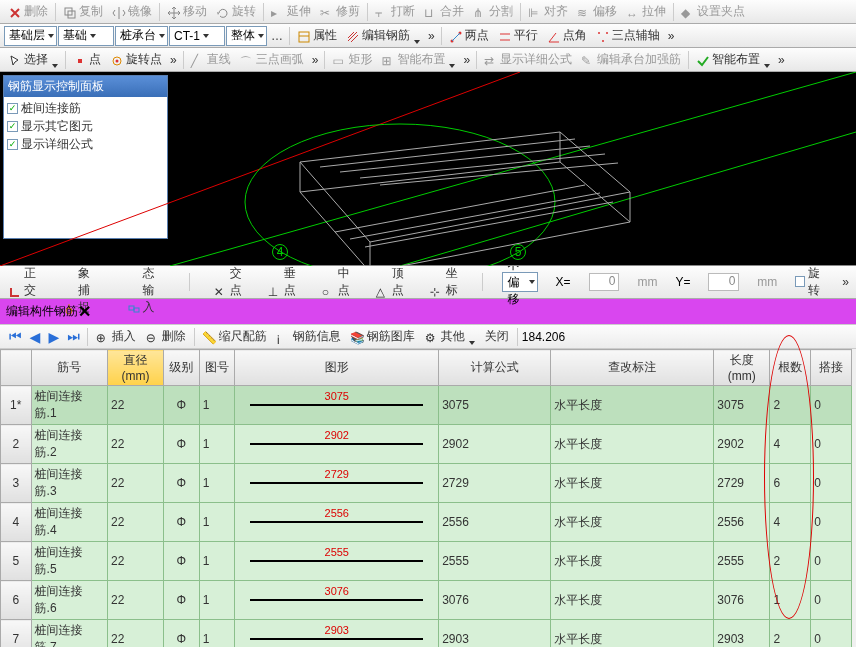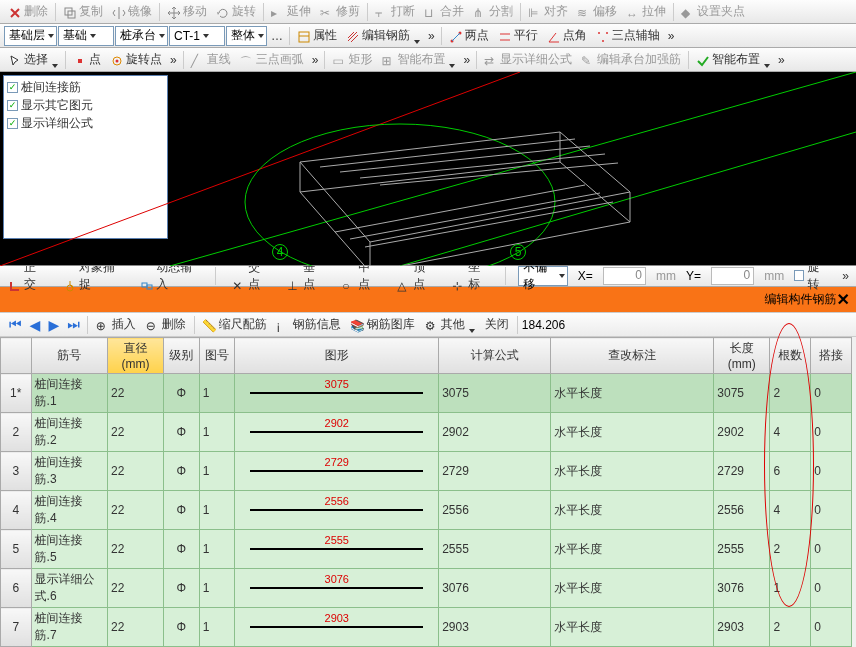--- a/index.html
+++ b/index.html
@@ -11,23 +11,23 @@
 .sep{width:1px;height:18px;background:#ccc;margin:0 2px}
 .ddsel{display:inline-flex;align-items:center;border:1px solid #7a9ab8;background:#fff;height:20px;padding:0 2px 0 4px;gap:3px;cursor:pointer}
 .ddcaret{width:0;height:0;border-left:3px solid transparent;border-right:3px solid transparent;border-top:4px solid #333}
 .viewport{position:relative;height:194px;background:#000;border-bottom:1px solid #888}
 .panel{position:absolute;left:3px;top:3px;width:165px;height:164px;background:#fff;border:1px solid #5a7fb0}
 .panel-title{background:linear-gradient(#5a8fd8,#3a6fb8);color:#fff;padding:2px 4px;font-size:12px}
 .panel-body{padding:3px}
 .chk{display:flex;align-items:center;gap:3px;color:#333;margin-bottom:1px}
 .chkbox{width:11px;height:11px;border:1px solid #7a9ab8;background:#fff;display:inline-flex;align-items:center;justify-content:center;color:#0a0;font-size:9px;line-height:9px}
 .axnum{color:#0c0;border:1px solid #0c0;border-radius:50%;width:16px;height:16px;display:flex;align-items:center;justify-content:center;position:absolute}
-.snap-bar{display:flex;align-items:center;padding:10px 4px;height:14px;background:linear-gradient(#fdfdfd,#e8e8e8);border-bottom:1px solid #aaa;gap:10px}
+.snap-bar{display:flex;align-items:center;padding:16px 4px;height:14px;background:linear-gradient(#fdfdfd,#e8e8e8);border-bottom:1px solid #aaa;gap:18px}
 .num-in{width:46px;height:18px;border:1px solid #bbb;background:#fff;text-align:right;padding:0 3px;color:#888}
-.sub-hdr{display:flex;align-items:center;justify-content:flex-end;padding:3px 6px;background:#f97316;border-bottom:1px solid #ccc}
+.sub-hdr{display:flex;align-items:center;justify-content:flex-start;padding:3px 6px;background:#d946ef;border-bottom:1px solid #ccc}
 .close-x{font-size:16px;font-weight:bold;cursor:pointer}
 .tool-row{display:flex;align-items:center;padding:2px 6px;background:linear-gradient(#fdfdfd,#ececec);border-bottom:1px solid #ccc;gap:2px}
 .nav-ar{color:#2a6fd8;font-size:14px;padding:0 3px;cursor:pointer}
 .grid{border-collapse:collapse;width:852px}
 .grid th{background:linear-gradient(#f8f8f8,#e0e0e0);border:1px solid #aaa;padding:2px 2px;font-weight:normal;color:#333;text-align:center;height:20px}
 .grid th.act{background:linear-gradient(#ffe69a,#ffd24a)}
 .grid td{border:1px solid #8bbf8b;background:#d7f0d7;padding:2px 3px;height:27px;text-align:left;color:#333;vertical-align:middle}
 .grid td.rowhdr{background:linear-gradient(#f8f8f8,#e0e0e0);border:1px solid #aaa;text-align:center;width:30px}
 .grid td.sel{background:#bde0bd}
 .shape-cell{text-align:center;position:relative}
@@ -245,20 +245,21 @@
           <path d="M2 7l4 4 6-8" stroke="#2a2" fill="none" stroke-width="2"></path>
         </svg></span>
       <span>智能布置</span>
       <span class="ddcaret" style="margin-left:2px"></span>
     </span>
  <span class="dots">»</span>
 </div>
 
 <div class="viewport">
  <div class="panel">
+  <div class="panel-title">钢筋显示控制面板</div>
   <div class="panel-body">
    <label class="chk">
           <span class="chkbox">✓</span>
           <span>桩间连接筋</span>
         </label>
    <label class="chk">
           <span class="chkbox">✓</span>
           <span>显示其它图元</span>
         </label>
    <label class="chk">
@@ -486,21 +487,21 @@
             </div>
           </td>
           <td class="">2555</td>
           <td class="">水平长度</td>
           <td class="">2555</td>
           <td class="">2</td>
           <td class="">0</td>
         </tr>
         <tr>
           <td class="rowhdr">6</td>
-          <td class="">显示详细公式.6</td>
+          <td class="">桩间连接筋.6</td>
           <td class="" style="">22</td>
           <td class="" style="text-align:center">Φ</td>
           <td class="">1</td>
           <td class="shape-cell">
             <div class="shape-line">
               <span class="shape-val">3076</span>
             </div>
           </td>
           <td class="">3076</td>
           <td class="">水平长度</td>

